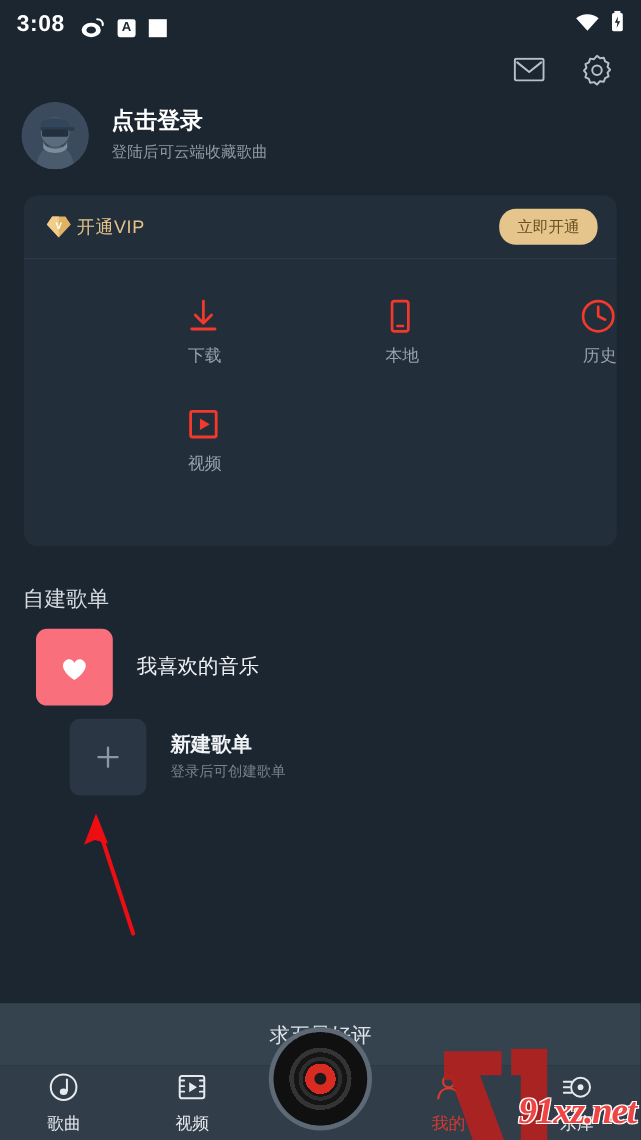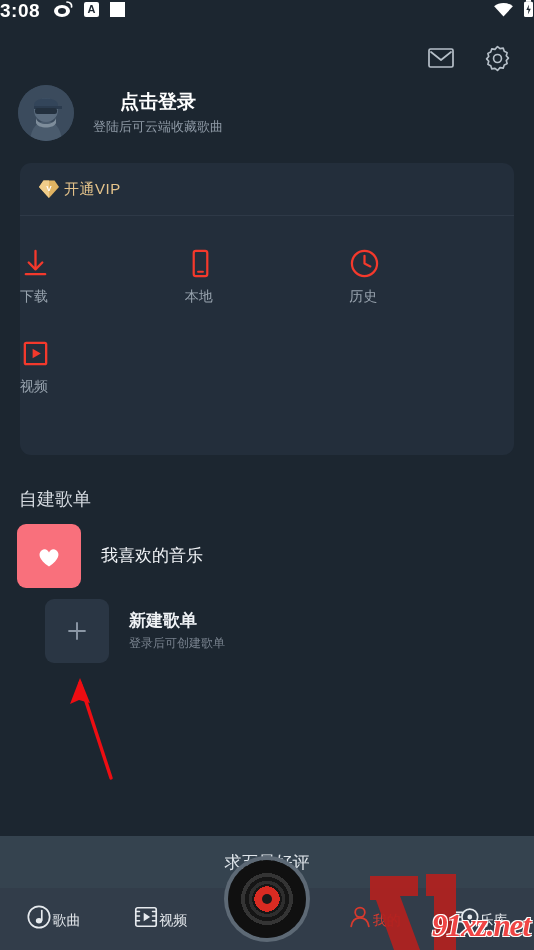--- a/index.html
+++ b/index.html
@@ -7,21 +7,21 @@
     width:534px; height:950px;
     background:#1c2630;
     font-family:"Liberation Sans","DejaVu Sans",sans-serif;
     overflow:hidden;
   }
   .phone { position:relative; width:534px; height:950px; background:#1c2630; }
 
   
   .statusbar{
     position:absolute; top:0; left:0; width:534px; height:32px;
-    display:flex; align-items:flex-start; padding:0 0;
+    display:flex; align-items:flex-end; padding:0 14px;
   }
   .sb-time{ color:#fff; font-size:19px; font-weight:bold; letter-spacing:.5px; }
   .sb-left-icons{ display:flex; align-items:center; gap:11px; margin-left:13px; }
   .sb-right{ margin-left:auto; display:flex; align-items:center; gap:9px; }
   .icon-weibo{ width:20px;height:18px; }
   .icon-boxa{
     width:15px;height:15px;background:#fff;border-radius:2px;color:#1c2630;
     font-size:11px;font-weight:bold;display:flex;align-items:center;justify-content:center;
     font-family:"Liberation Sans",sans-serif;
   }
@@ -33,21 +33,21 @@
     display:flex; align-items:center; justify-content:flex-end; gap:22px; padding-right:20px;
   }
   .topbar .tb-btn{ width:34px;height:34px;display:flex;align-items:center;justify-content:center;cursor:pointer; }
 
   
   .profile{ position:absolute; top:80px; left:18px; width:498px; height:66px; display:flex; align-items:center; cursor:pointer; }
   .avatar{
     width:56px;height:56px;border-radius:50%;
     background:#39495a; overflow:hidden; position:relative; flex:0 0 auto;
   }
-  .profile-text{ margin-left:19px;text-align:center; }
+  .profile-text{ margin-left:19px; }
   .profile-title{ color:#ffffff; font-size:19px; font-weight:bold; line-height:24px; }
   .profile-sub{ color:#8f9aa6; font-size:13px; line-height:20px; margin-top:3px; }
 
   
   .card{
     position:absolute; top:163px; left:20px; width:494px; height:292px;
     background:#232e3b; border-radius:11px;
   }
   .vip-row{
     height:53px; display:flex; align-items:center; padding:0 16px 0 18px;
@@ -56,28 +56,28 @@
   .vip-gem{ width:22px;height:20px; flex:0 0 auto; }
   .vip-label{ color:#e4c38b; font-size:15px; margin-left:4px; letter-spacing:.5px; }
   .vip-btn{
     margin-left:auto; background:#e6c58d; color:#6a5020; border:none;
     font-size:13px; padding:6px 15px; border-radius:14px; cursor:pointer;
     font-family:"Liberation Sans","DejaVu Sans",sans-serif;
   }
   .grid{ display:flex; flex-wrap:wrap; padding-top:14px; }
   .grid-item{
     width:33.33%; height:90px; display:flex; flex-direction:column;
-    align-items:flex-start; justify-content:center; cursor:pointer;
+    align-items:flex-end; justify-content:center; cursor:pointer;
   }
   .grid-ico{ height:38px; display:flex; align-items:center; justify-content:center; }
   .grid-lbl{ color:#98a3ae; font-size:14px; margin-top:6px; }
 
   
   .section-title{ position:absolute; top:487px; left:19px; color:#d7dce2; font-size:18px; }
-  .pl-item{ position:absolute; left:17px; width:500px; height:70px; display:flex; align-items:center; cursor:pointer; }
+  .pl-item{ position:absolute; left:30px; width:500px; height:70px; display:flex; align-items:center; cursor:pointer; }
   .pl-fav{ top:521px; }
   .pl-new{ top:596px;padding-left:28px; }
   .pl-tile{
     width:64px;height:64px;border-radius:9px; flex:0 0 auto;
     display:flex;align-items:center;justify-content:center;
   }
   .tile-fav{ background:#f9707c; }
   .tile-new{ background:#2a3644; }
   .pl-txt{ margin-left:20px; }
   .pl-name{ color:#f0f3f6; font-size:17px; line-height:22px; }
@@ -93,21 +93,21 @@
     background:#35434f; display:flex; align-items:center; justify-content:center; cursor:pointer;
   }
   .rate-text{ color:#dfe5ea; font-size:17px; }
 
   
   .navbar{
     position:absolute; left:0; bottom:0; width:534px; height:62px;
     background:#323d4a; display:flex;
   }
   .nav-item{
-    flex:1; display:flex; flex-direction:row; align-items:center; justify-content:center; cursor:pointer;
+    flex:1; display:flex; flex-direction:column; align-items:center; justify-content:center; cursor:pointer;
   }
   .nav-lbl{ color:#e6eaee; font-size:14px; margin-top:4px; }
   .nav-lbl.red{ color:#d83a2e; }
   .nav-spacer{ flex:1; }
 
   
   .vinyl{
     position:absolute; left:50%; transform:translateX(-50%); bottom:12px;
     width:78px; height:78px; border-radius:50%;
     background:radial-gradient(circle at 50% 50%, #d92b22 0 23%, #161616 23% 27%, #2e2e2e 27% 33%, #151515 33% 40%, #343434 40% 47%, #101010 47% 100%);
@@ -199,20 +199,21 @@
 
     <div class="vip-row">
       <span class="vip-gem">
         <svg viewBox="0 0 22 20" width="22" height="20">
           <path d="M5.5 1.5 H16.5 L21 8 L11 19 L1 8 Z" fill="#e0b362"></path>
           <path d="M5.5 1.5 H11 L11 19 L1 8 Z" fill="#f0cd8a"></path>
           <text x="11" y="11.5" font-size="8" font-weight="bold" fill="#fff" text-anchor="middle" font-family="Liberation Sans, sans-serif">V</text>
         </svg>
       </span>
       <span class="vip-label">开通VIP</span>
+      <button class="vip-btn">立即开通</button>
     </div>
 
     <div class="grid">
 
       <div class="grid-item">
         <span class="grid-ico">
           <svg viewBox="0 0 32 32" width="31" height="31">
             <path d="M16 3 V21" stroke="#f4392c" stroke-width="2.4" stroke-linecap="round"></path>
             <path d="M9 15 L16 22 L23 15" fill="none" stroke="#f4392c" stroke-width="2.4" stroke-linecap="round" stroke-linejoin="round"></path>
             <path d="M6 27 H26" stroke="#f4392c" stroke-width="2.4" stroke-linecap="round"></path>

